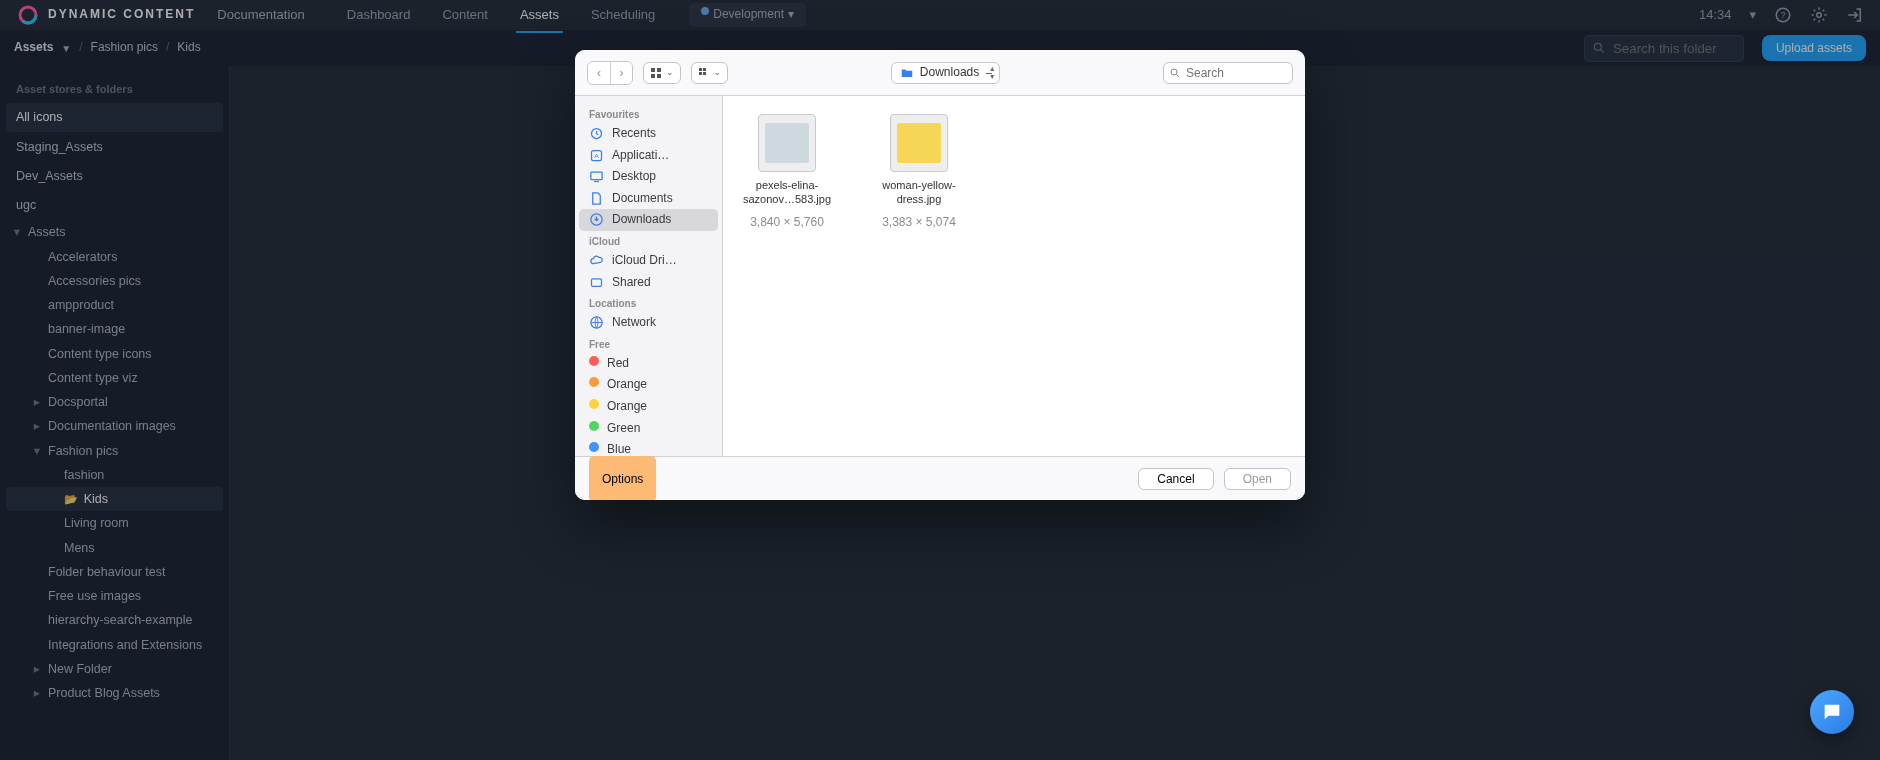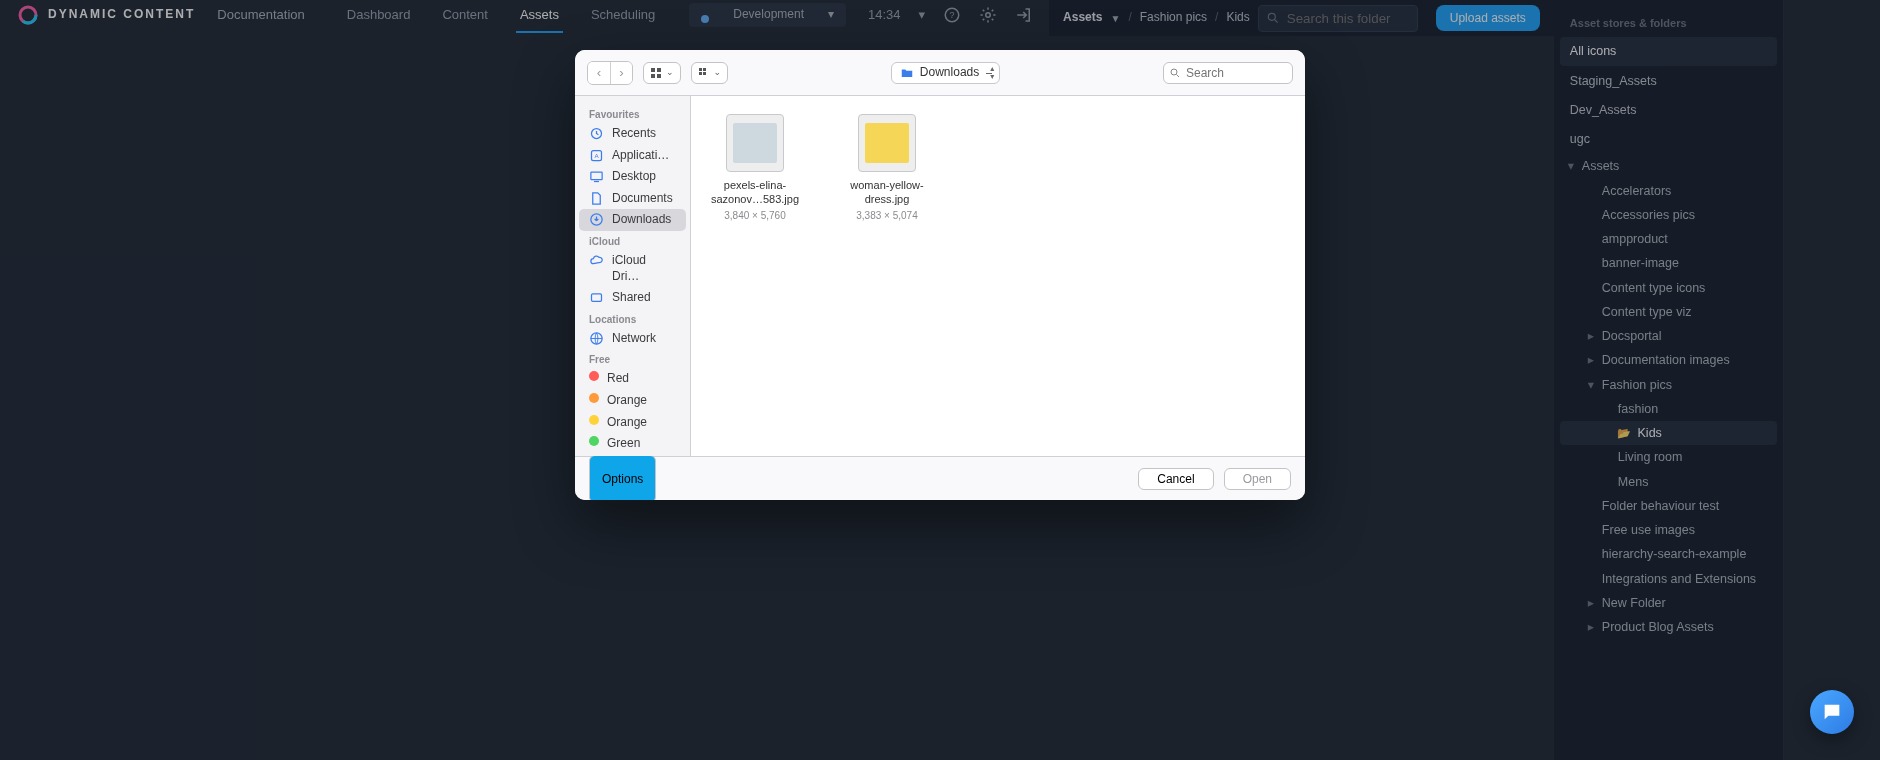--- a/index.html
+++ b/index.html
@@ -10,25 +10,25 @@
     --dialog-w:730px;
     --dialog-h:450px;
     --mac-side:#f4f4f6;
     --mac-border:#d0d0d4;
     font:13px/1.3 -apple-system,BlinkMacSystemFont,'Segoe UI',Helvetica,Arial,sans-serif;
   }
   *{box-sizing:border-box;margin:0;padding:0}
   body{width:1880px;height:760px;overflow:hidden;background:var(--bg-app);color:#cfd4db}
 
   
-  .app{position:absolute;inset:0;display:flex;flex-direction:row}
+  .app{position:absolute;inset:0;display:flex;flex-direction:column}
   .topbar{height:30px;display:flex;align-items:center;gap:22px;padding:0 16px;font-size:13px;color:#aeb4bd}
   .logo{display:flex;align-items:center;gap:8px;font-weight:700;letter-spacing:2px;color:#fff;font-size:12px}
   .logo svg{width:24px;height:24px}
-  .env-pill{display:flex;align-items:flex-end;gap:24px;padding:4px 12px;border-radius:4px;background:#283445;font-size:12px}
+  .env-pill{display:flex;align-items:flex-start;gap:4px;padding:4px 12px;border-radius:4px;background:#283445;font-size:12px}
   .env-dot{width:8px;height:8px;border-radius:50%;background:#63b3ff}
   .nav-tabs{display:flex;gap:8px;margin-left:8px}
   .nav-tab{padding:6px 12px;color:#9aa4b2;cursor:pointer;position:relative}
   .nav-tab.active{color:#fff}
   .nav-tab.active::after{content:'';position:absolute;left:8px;right:8px;bottom:-4px;height:2px;background:var(--accent)}
   .top-right{margin-left:auto;display:flex;align-items:center;gap:18px;color:#9aa4b2}
   .top-right svg{width:18px;height:18px}
 
   .subbar{height:36px;background:#18212e;display:flex;align-items:center;gap:8px;padding:0 14px;font-size:12px;color:#a7afba}
   .subbar .crumb{color:#bfc7d2}
@@ -65,36 +65,36 @@
   .view-btn,.grp-btn{height:22px;border:1px solid #c4c4c8;border-radius:6px;background:#fff;display:flex;align-items:center;padding:0 6px;gap:4px;color:#555}
   .loc-pop{height:22px;border:1px solid #c9c9cd;background:#fff;border-radius:6px;display:flex;align-items:center;gap:6px;padding:0 20px 0 8px;position:relative;color:#333;font-size:12px}
   .loc-pop::after{content:'';position:absolute;right:4px;top:3px;width:12px;height:16px;background:
      linear-gradient(#666,#666) center/6px 1px no-repeat;}
   .loc-pop .updown{position:absolute;right:5px;top:2px;font-size:8px;line-height:8px;color:#666}
   .dlg-search{margin-left:auto;position:relative}
   .dlg-search input{height:22px;width:130px;border:1px solid #c4c4c8;border-radius:6px;padding:0 6px 0 22px;font-size:12px}
   .dlg-search svg{position:absolute;left:6px;top:5px;width:12px;height:12px;color:#888}
 
   .dlg-body{flex:1;display:flex;min-height:0}
-  .mac-side{width:116px;background:var(--mac-side);border-right:1px solid var(--mac-border);padding:8px 4px;overflow:auto;font-size:12px;position:relative}
+  .mac-side{width:148px;background:var(--mac-side);border-right:1px solid var(--mac-border);padding:8px 4px;overflow:auto;font-size:12px;position:relative}
   .mac-side::-webkit-scrollbar{display:none}
   .mac-group-h{font-size:10px;color:#8a8a90;padding:4px 10px 2px;font-weight:600}
   .mac-item{display:flex;align-items:flex-start;gap:8px;padding:3px 10px;border-radius:5px;cursor:default;color:#3a3a3f}
   .mac-item .mi{width:15px;height:15px;display:flex;align-items:center;justify-content:center;color:#3b7ded}
   .mac-item.sel{background:#d8d8dc}
   .tag-dot{width:10px;height:10px;border-radius:50%}
 
   .mac-main{flex:1;padding:18px 14px;display:flex;gap:32px;align-items:flex-start;overflow:auto;background:#fff}
   .file{width:100px;text-align:center;font-size:11px;color:#333}
   .thumb{width:58px;height:58px;border:1px solid #c9c9cd;border-radius:4px;background:#eee;margin:0 auto 6px;display:flex;align-items:center;justify-content:center;overflow:hidden}
   .thumb .ph{width:44px;height:40px;border-radius:2px}
-  .file .dim{color:#8a8a90;font-size:10px;margin-top:2px}
+  .file .dim{color:#8a8a90;font-size:12px;margin-top:8px}
 
   .dlg-foot{height:44px;border-top:1px solid var(--mac-border);display:flex;align-items:center;padding:0 14px;gap:10px;background:#f9f9fb}
-  .dlg-foot .opt{border:1px solid #c4c4c8;background:#0ea5e9;border-radius:6px;padding:16px 12px;font-size:12px}
+  .dlg-foot .opt{border:1px solid #c4c4c8;background:#fdba74;border-radius:6px;padding:16px 12px;font-size:12px}
   .dlg-foot .spacer{flex:1}
   .dlg-foot .btn{border:1px solid #c4c4c8;background:#fff;border-radius:6px;padding:3px 18px;font-size:12px}
   .dlg-foot .btn.primary{color:#9a9aa0}
 
   
   .fab{position:absolute;right:26px;bottom:26px;width:44px;height:44px;border-radius:50%;background:linear-gradient(135deg,#4aa8ff,#2d7be5);display:flex;align-items:center;justify-content:center;box-shadow:0 6px 18px rgba(0,0,0,.35)}
   .fab svg{width:22px;height:22px;color:#fff}
 </style>
 </head>
 <body>

